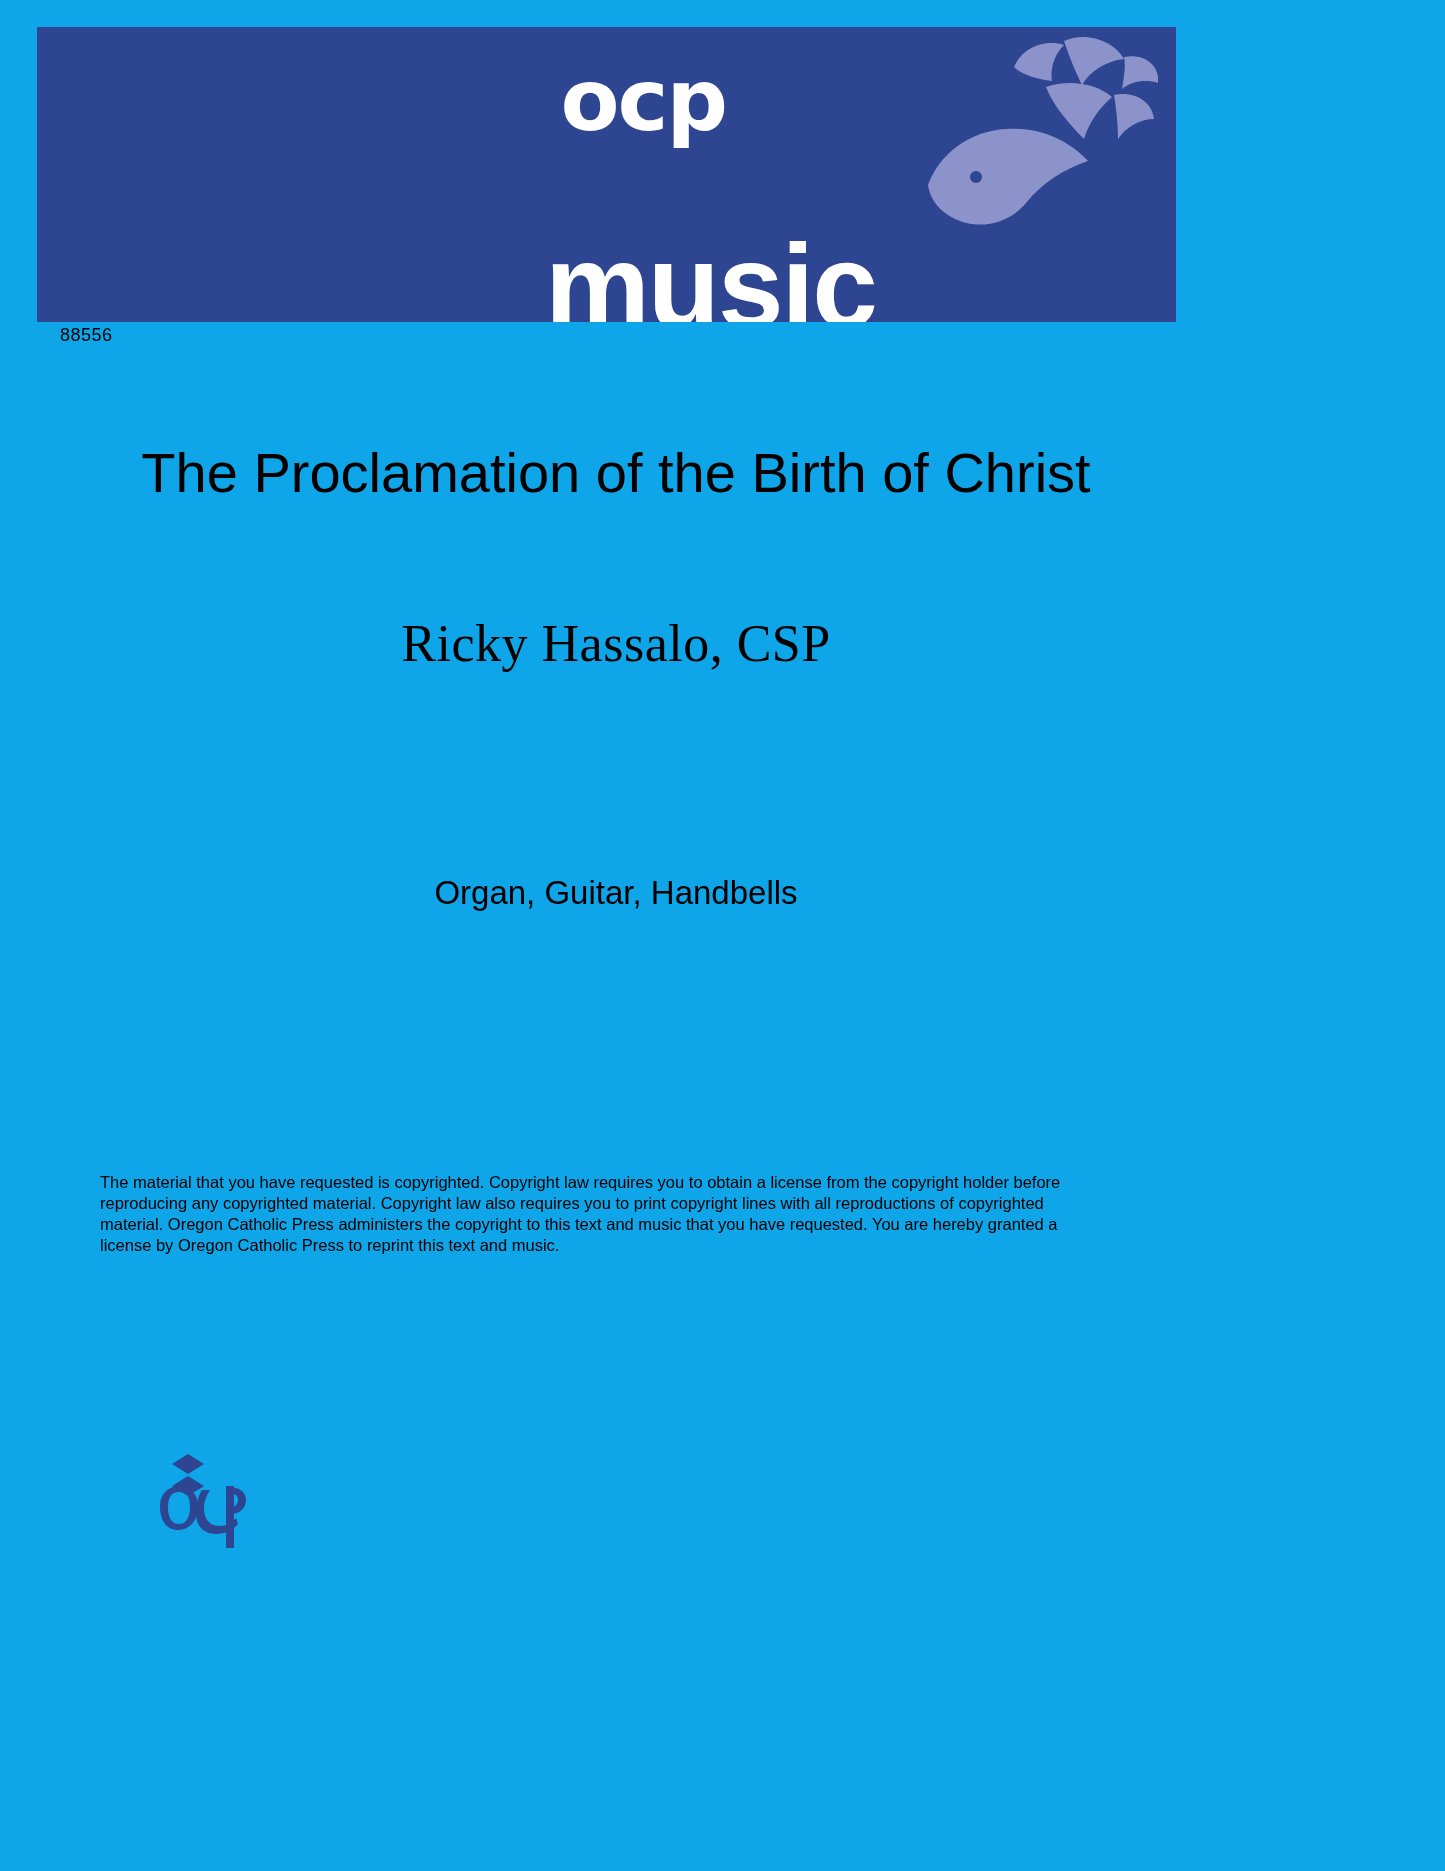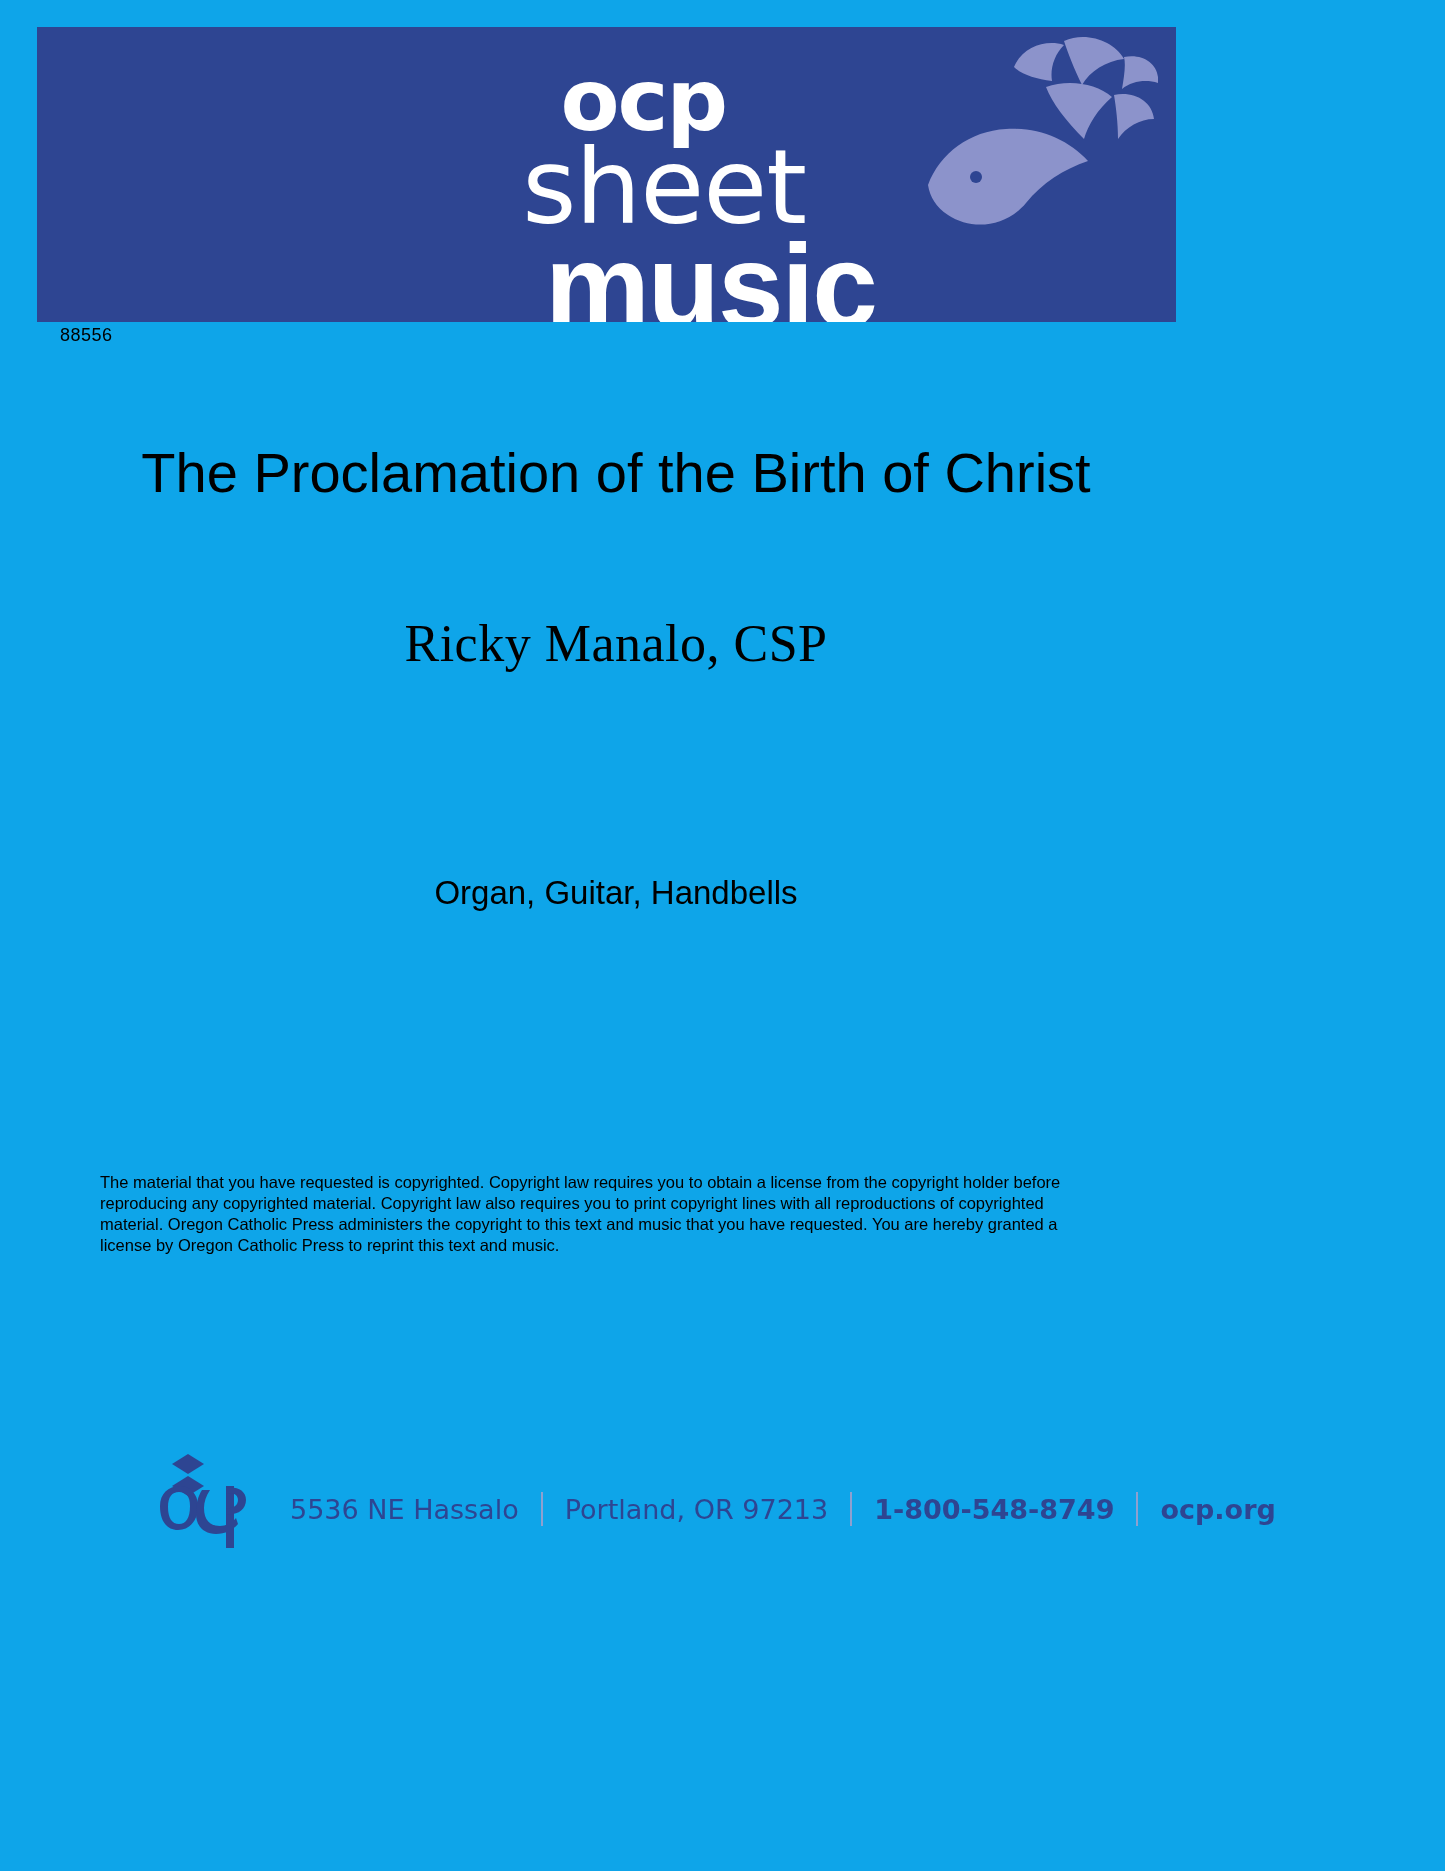--- a/index.html
+++ b/index.html
@@ -204,61 +204,51 @@
   }
 </style>
 </head>
 <body>
 
 <div class="page">
 
   <div class="header-banner">
     <div class="logo-wordmark">
       <div class="wm-ocp">ocp</div>
-      <div class="wm-sheet">sheet</div>
       <div class="wm-music">music</div>
     </div>
 
     <svg class="dove" viewBox="0 0 240 200">
       <g fill="#8c93cb">
         <path d="M96,32 C104,12 128,4 146,10 C136,20 132,34 134,46 C118,44 104,40 96,32 Z"></path>
         <path d="M146,6 C168,-4 196,6 206,24 C188,26 172,36 164,50 C156,34 150,18 146,6 Z"></path>
         <path d="M206,22 C226,18 242,30 240,48 C228,44 214,46 204,54 C206,42 208,30 206,22 Z"></path>
         <path d="M128,52 C150,44 178,48 194,62 C180,74 170,90 166,104 C148,86 134,68 128,52 Z"></path>
         <path d="M196,60 C216,56 234,66 236,84 C222,84 208,92 200,104 C200,88 198,72 196,60 Z"></path>
         <path d="M10,150 C22,118 52,96 88,94 C120,92 150,104 170,126 C146,134 124,148 108,168 C88,192 54,196 30,180 C18,172 12,162 10,150 Z"></path>
         <circle cx="58" cy="142" r="6" fill="#2e4592"></circle>
       </g>
     </svg>
   </div>
 
   <div class="catalog-number">88556</div>
 
   <div class="doc-title">The Proclamation of the Birth of Christ</div>
-  <div class="composer">Ricky Manalo, CSP</div>
+  <div class="composer">Ricky Hassalo, CSP</div>
   <div class="edition-line-2">Organ, Guitar, Handbells</div>
 
   <div class="copyright-block">The material that you have requested is copyrighted. Copyright law requires you to obtain a license from the copyright holder before reproducing any copyrighted material.  Copyright law also requires you to print copyright lines with all reproductions of copyrighted material. Oregon Catholic Press administers the copyright to this text and music that you have requested.  You are hereby granted a license by Oregon Catholic Press to reprint this text and music.</div>
 
   <div class="footer">
     <svg class="footer-logo" viewBox="0 0 110 110">
       <g fill="#2e4592">
         <path d="M40,4 L56,14 L40,24 L24,14 Z"></path>
         <path d="M40,26 L56,36 L40,46 L24,36 Z"></path>
         <path d="M12,56 C12,44 20,36 32,36 C42,36 50,44 50,56 C50,70 42,80 30,80 C18,80 12,70 12,56 Z M20,57 C20,68 24,74 31,74 C38,74 42,68 42,56 C42,46 38,42 31,42 C24,42 20,47 20,57 Z"></path>
         <path d="M54,40 L62,40 C58,46 56,52 56,58 C56,70 62,76 72,76 C78,76 84,73 88,68 L90,74 C85,80 77,84 68,84 C56,84 48,76 48,64 C48,54 50,46 54,40 Z"></path>
         <path d="M78,36 L86,36 L86,98 L78,98 Z"></path>
         <path d="M78,38 C88,36 98,40 98,50 C98,60 88,66 78,64 L78,58 C84,59 90,56 90,50 C90,45 85,42 78,44 Z"></path>
       </g>
     </svg>
 
-    <div class="footer-bar">
-      <span class="footer-item first">5536 NE Hassalo</span>
-      <span class="footer-sep"></span>
-      <span class="footer-item">Portland, OR 97213</span>
-      <span class="footer-sep"></span>
-      <span class="footer-item bold">1-800-548-8749</span>
-      <span class="footer-sep"></span>
-      <span class="footer-item bold">ocp.org</span>
-    </div>
   </div>
 
 </div>
 
 </body></html>

